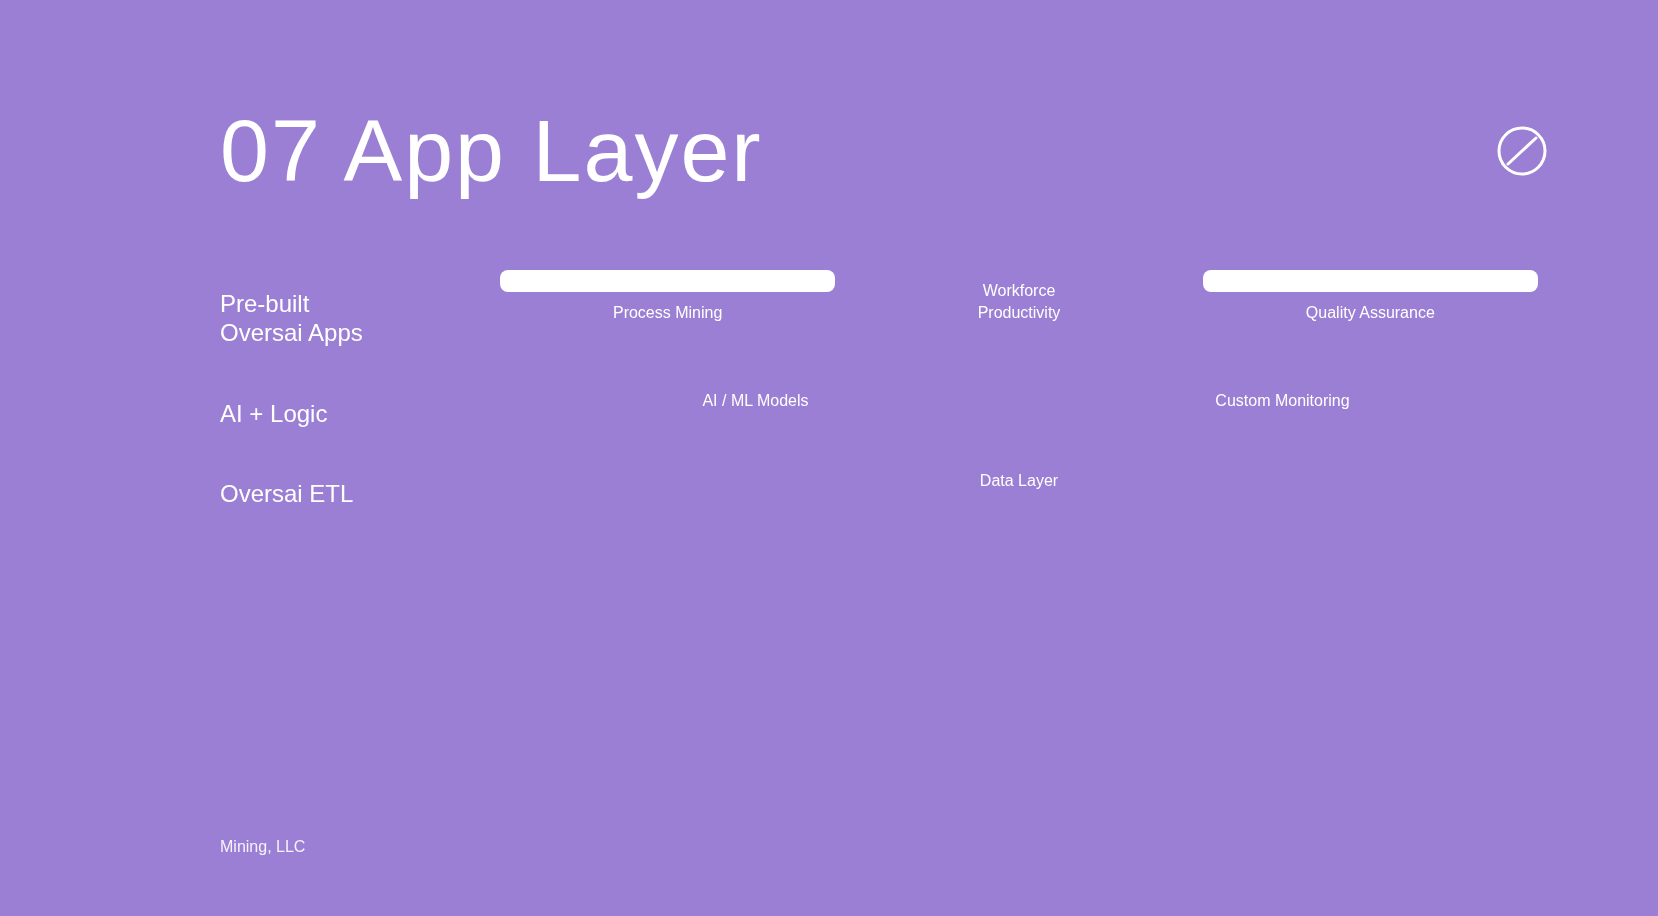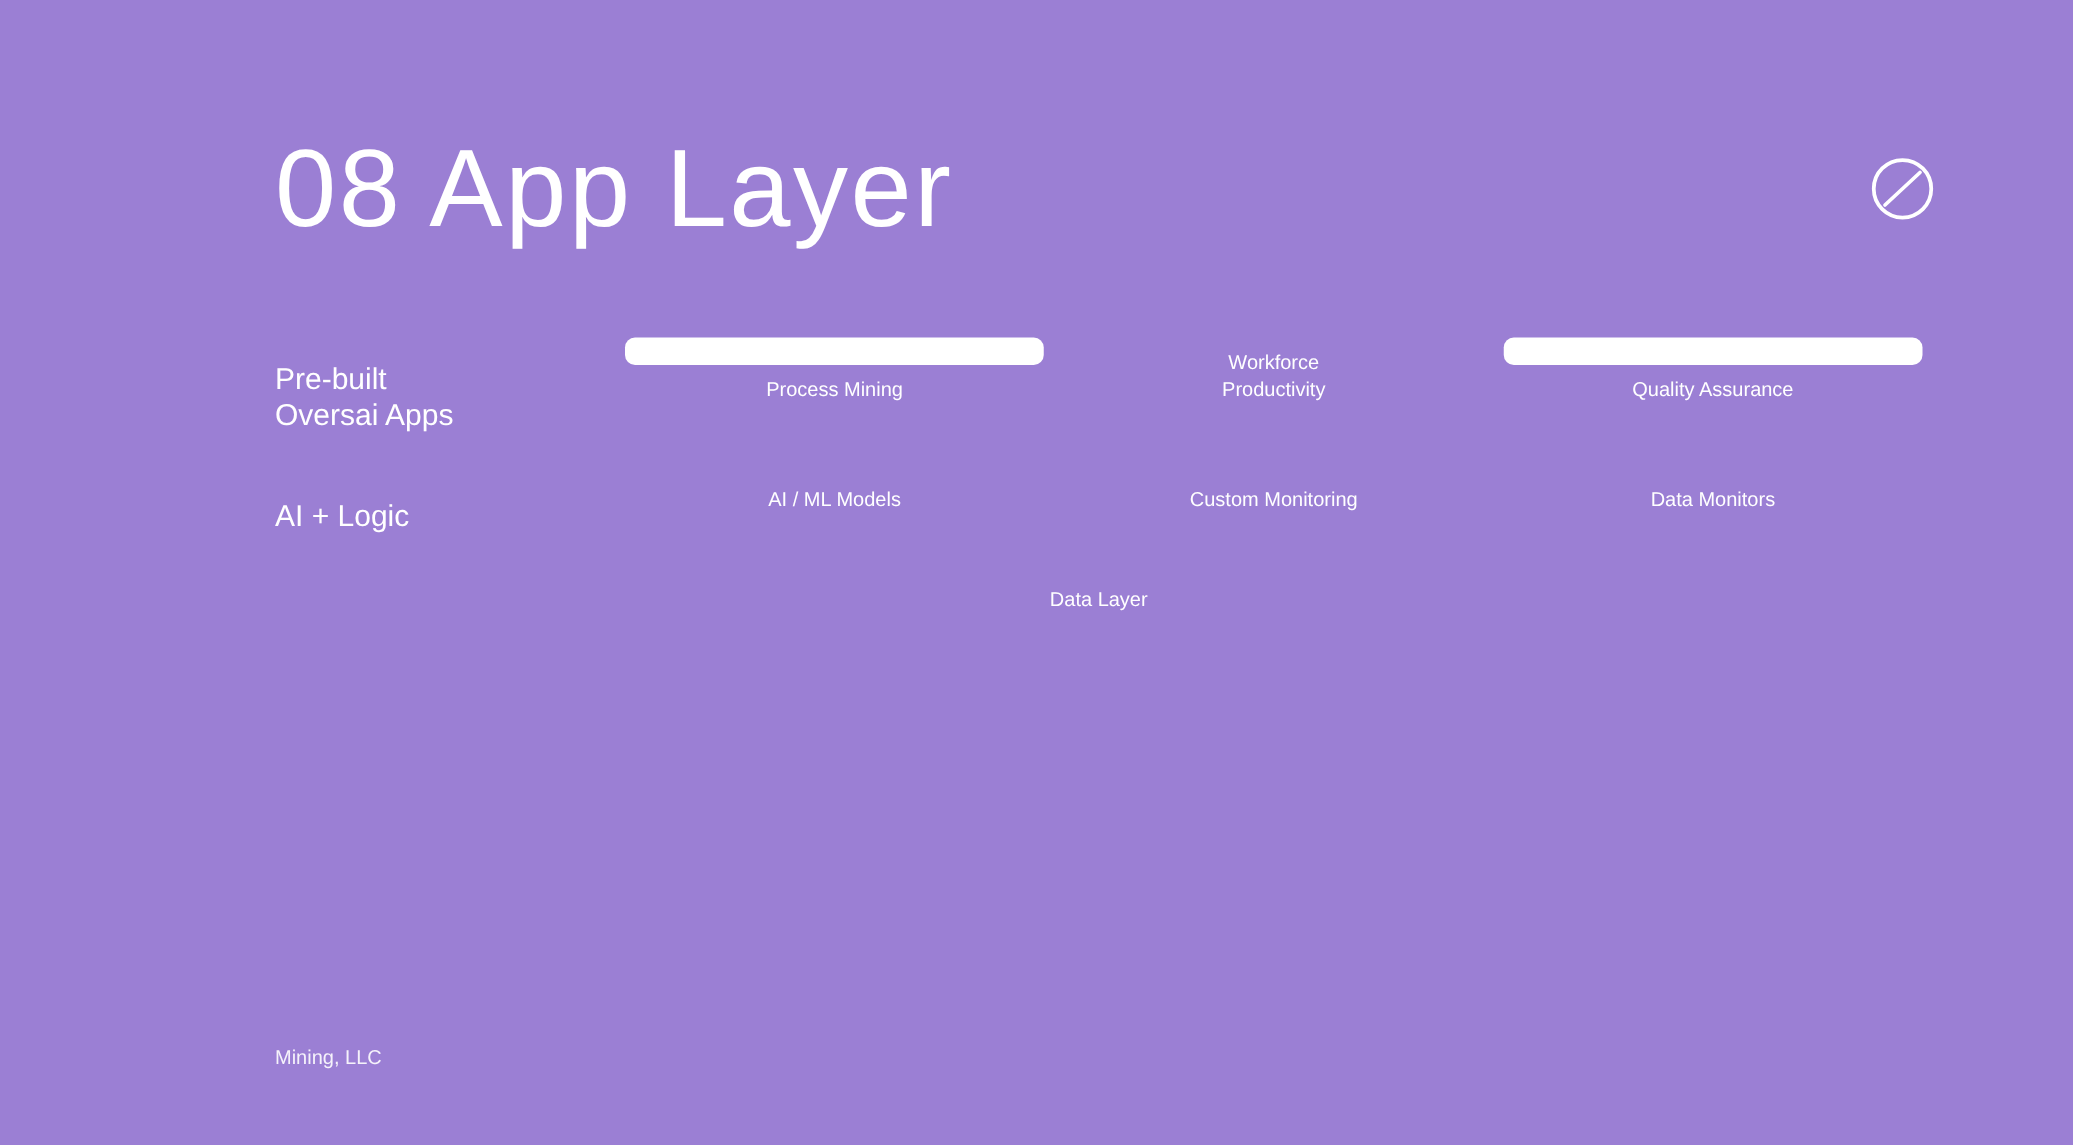--- a/index.html
+++ b/index.html
@@ -128,21 +128,21 @@
       left: 220px;
       color: white;
       font-size: 16px;
       font-weight: 300;
       opacity: 0.9;
     }
   </style>
 </head>
 <body>
 
-<div class="page-title">08 App Layer</div>
+<div class="page-title">07 App Layer</div>
 
 <div class="logo-svg">
   <svg width="52" height="52" viewBox="0 0 52 52" fill="none" xmlns="http://www.w3.org/2000/svg">
     <circle cx="26" cy="26" r="23" stroke="white" stroke-width="3"></circle>
     <line x1="12" y1="39" x2="40" y2="13" stroke="white" stroke-width="3" stroke-linecap="round"></line>
   </svg>
 </div>
 
 <div class="content-area">
 
@@ -176,29 +176,26 @@
       <div class="ai-card-wrap">
         <div class="card" style="height:90px;"></div>
         <div class="card-label">AI / ML Models</div>
       </div>
 
       <div class="ai-card-wrap">
         <div class="card" style="height:90px;"></div>
         <div class="card-label">Custom Monitoring</div>
       </div>
 
-      <div class="ai-card-wrap">
-        <div class="card" style="height:90px;"></div>
-        <div class="card-label">Data Monitors</div>
-      </div>
 
     </div>
   </div>
 
   <div class="row" style="margin-top: 20px;">
+    <div class="row-label">Oversai ETL</div>
     <div class="etl-card-wrap">
       <div class="card" style="height:80px; width:100%;"></div>
       <div class="card-label">Data Layer</div>
     </div>
   </div>
 
 </div>
 
 <div class="footer-text">Mining, LLC</div>
 

